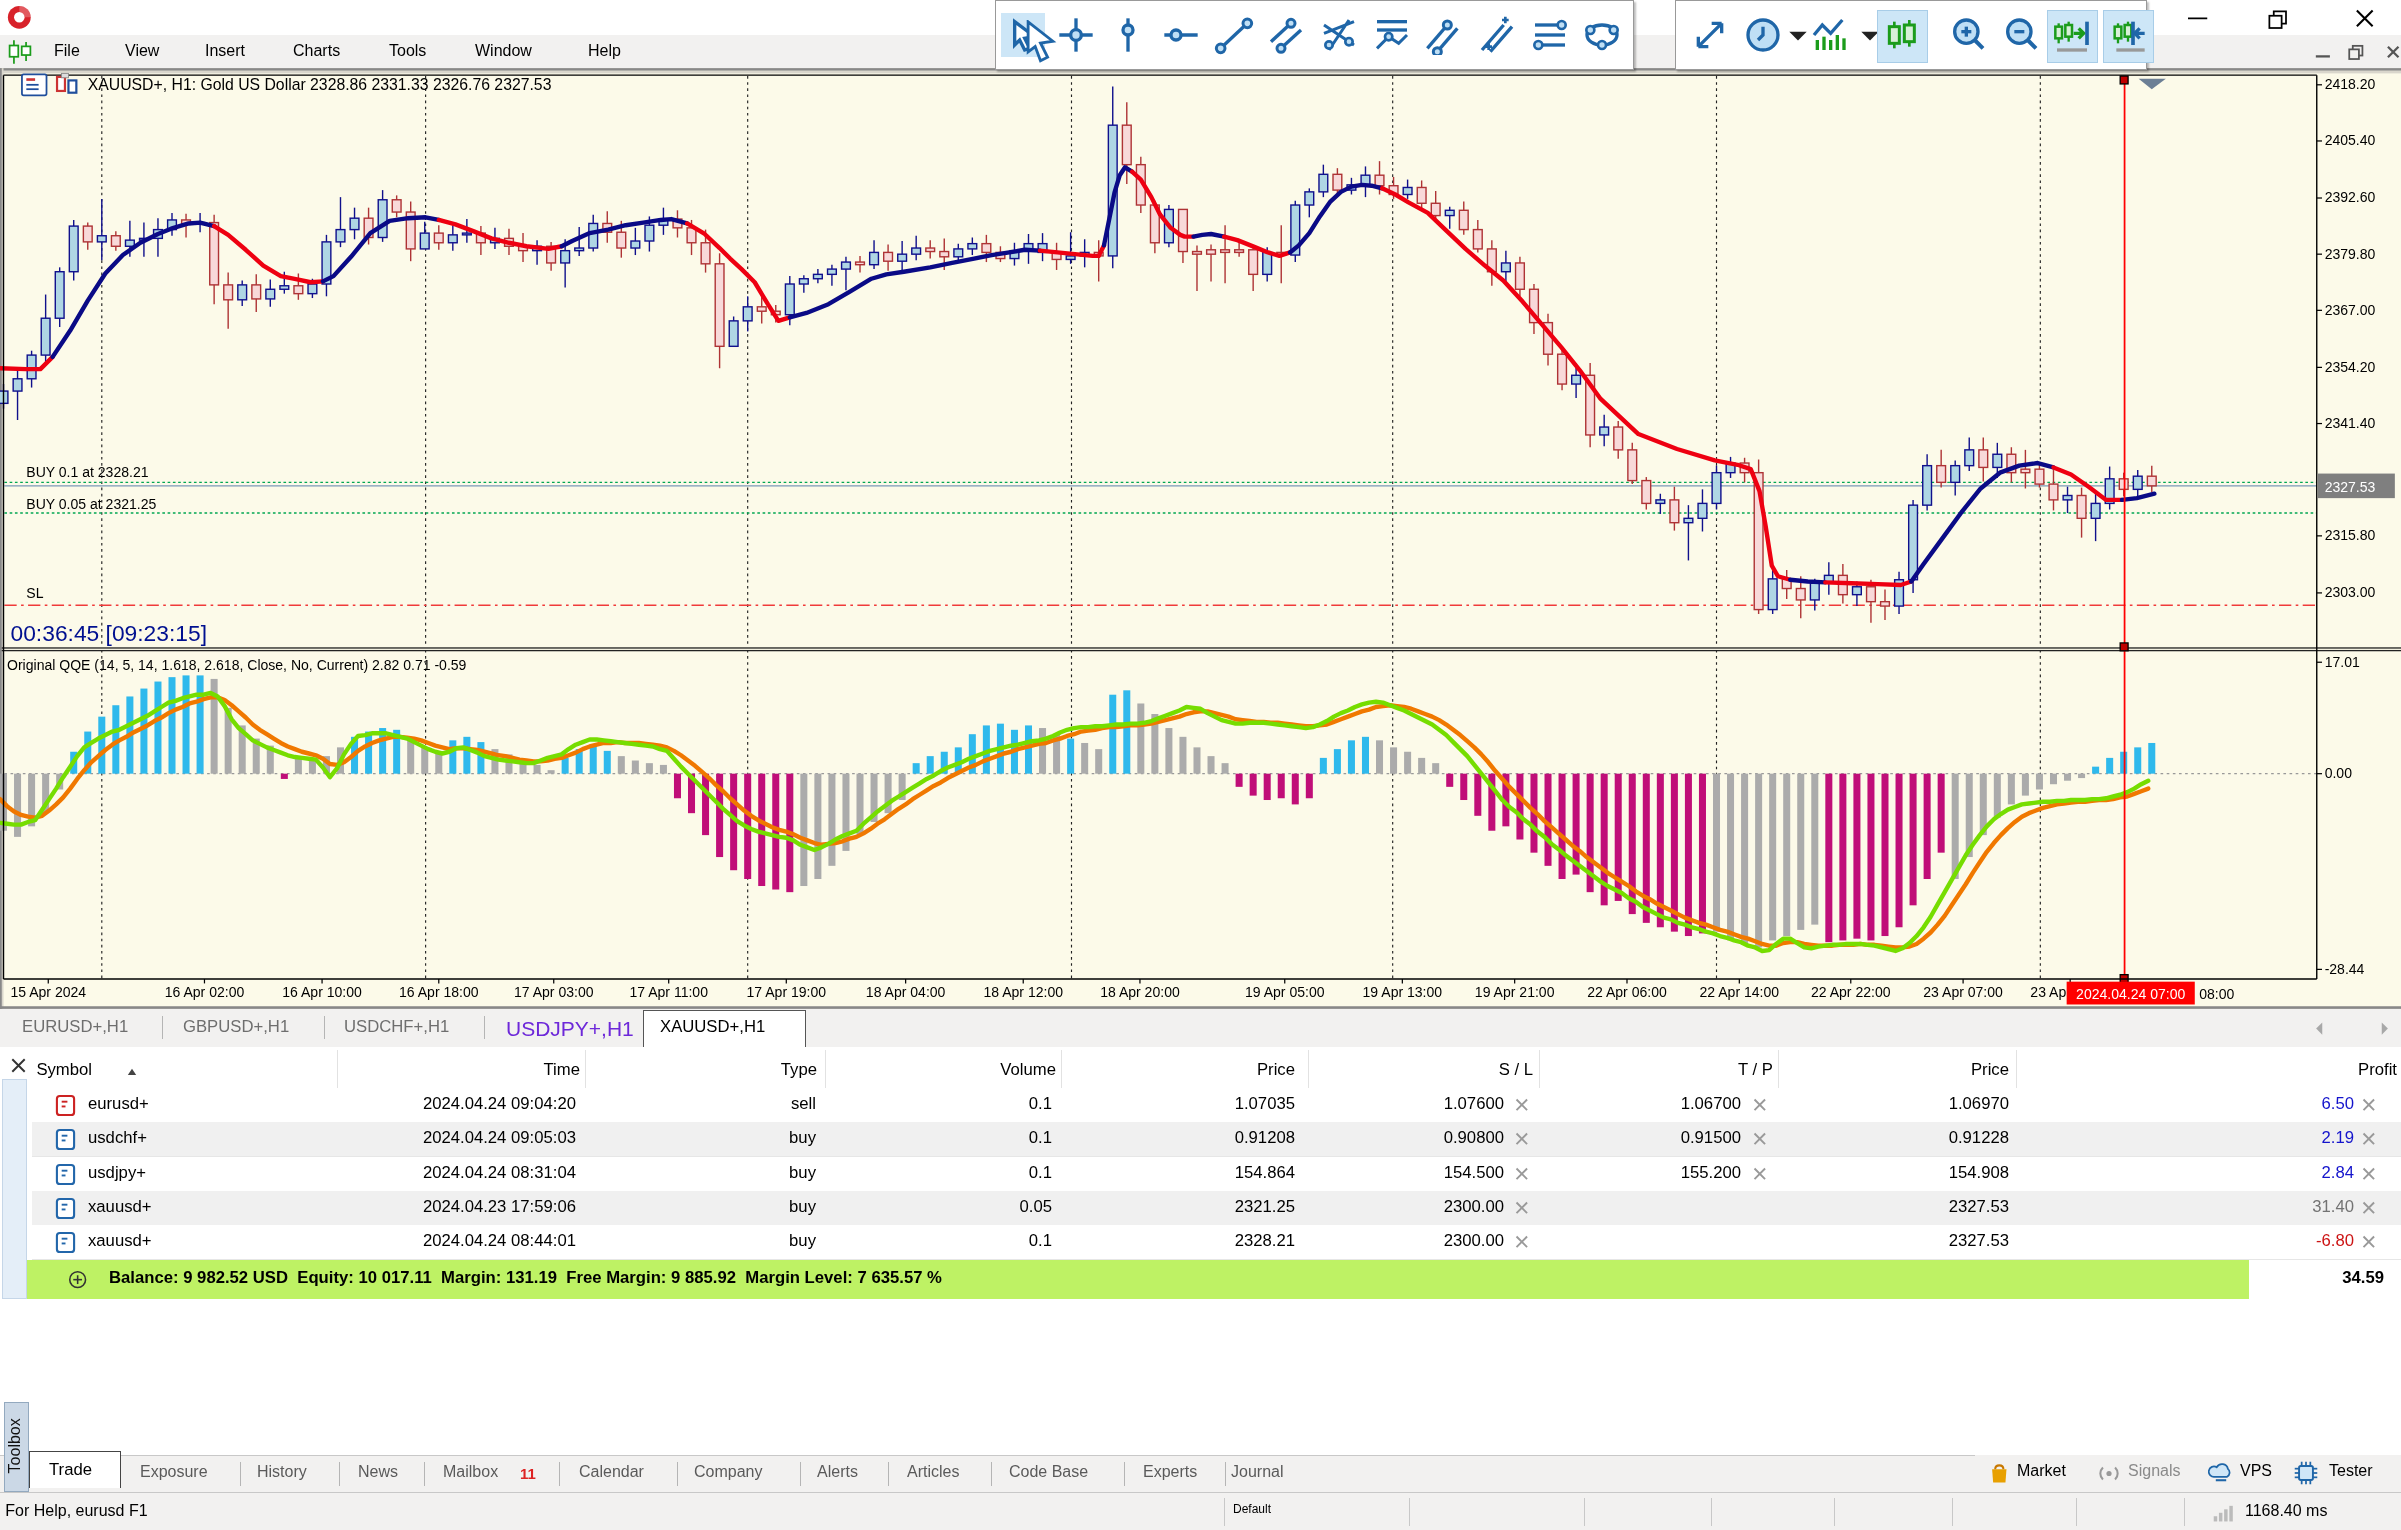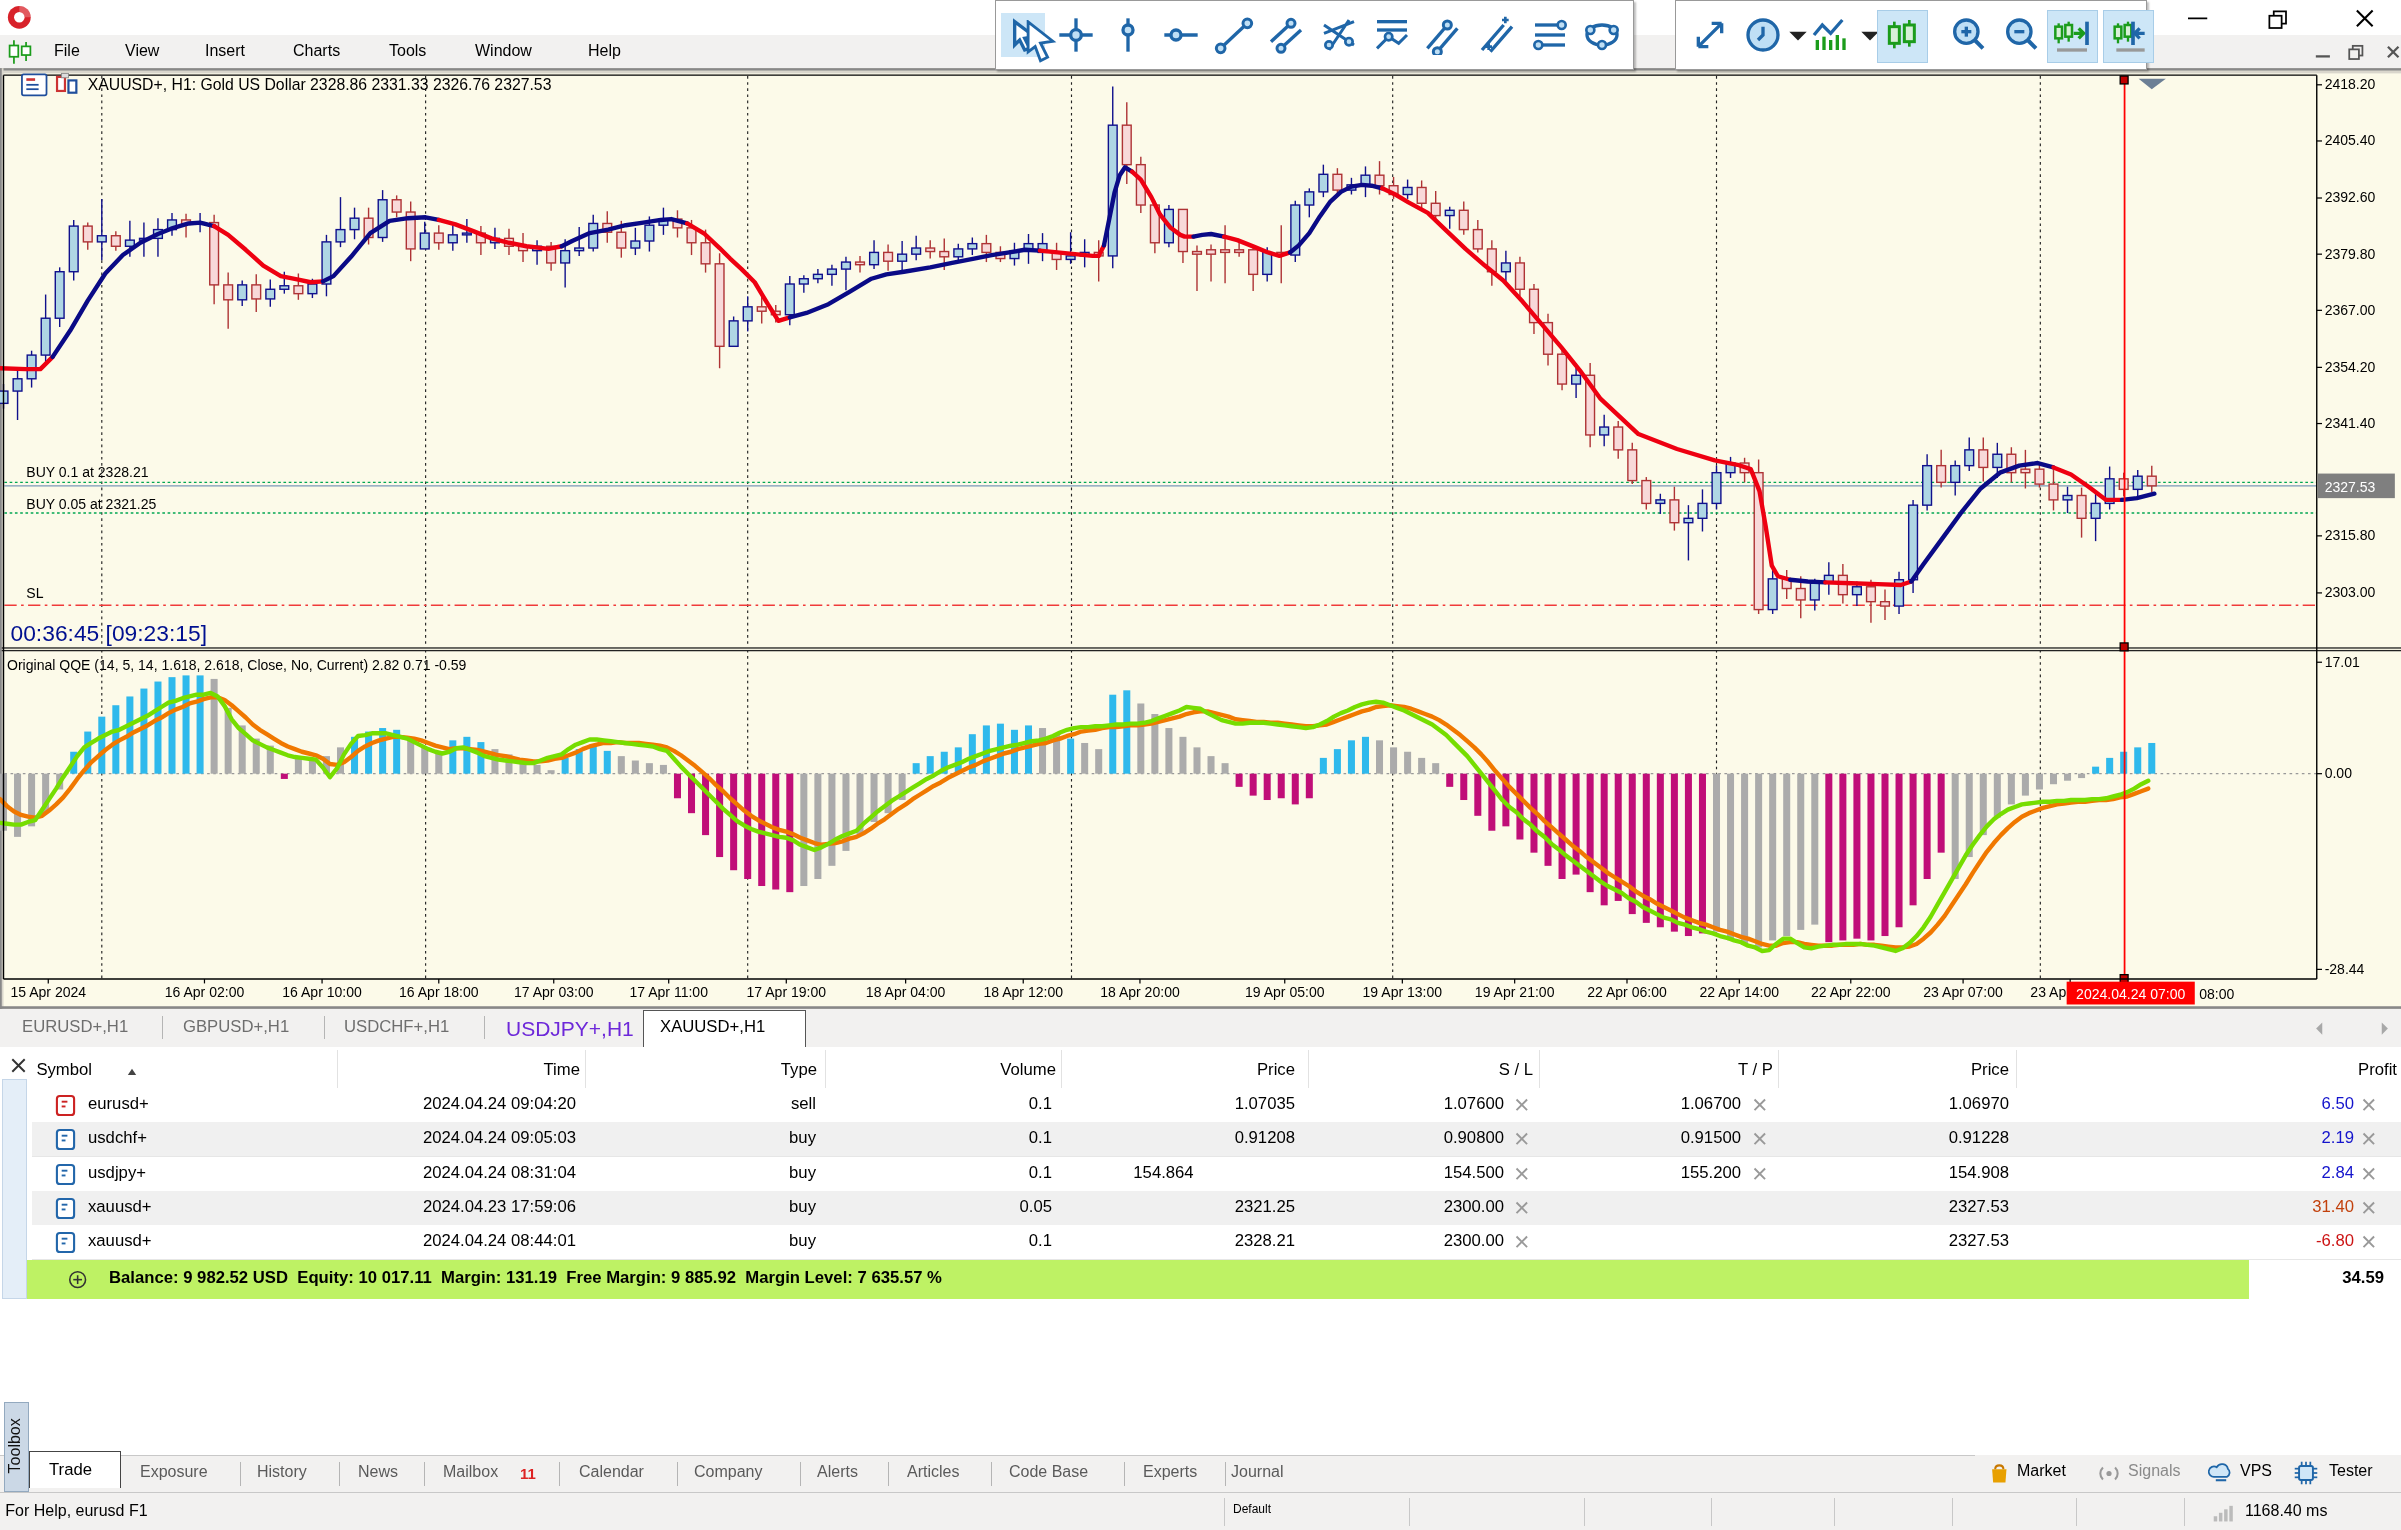--- a/index.html
+++ b/index.html
@@ -857,21 +857,21 @@
       <div class="abs" style="left:32px;top:110px;width:2370px;height:34px;background:#FFFFFF;border-bottom:0.9px solid #E6E6E6">
         <svg class="abs" style="left:23px;top:6.1px" width="21" height="23" viewBox="0 0 22 24">
           <rect x="2" y="2" width="18" height="20" rx="3" fill="#fff" stroke="#2266AA" stroke-width="2.2"></rect>
           <line x1="7" y1="8" x2="13" y2="8" stroke="#2266AA" stroke-width="2"></line>
           <line x1="7" y1="13" x2="11" y2="13" stroke="#2266AA" stroke-width="2"></line>
         </svg>
         <div class="abs" style="left:56px;top:6.1px;font-size:16.7px">usdjpy+</div>
         <div class="abs" style="left:281px;top:6.1px;width:263px;text-align:right;font-size:16.7px;color:#000">2024.04.24 08:31:04</div>
         <div class="abs" style="left:521px;top:6.1px;width:263px;text-align:right;font-size:16.7px;color:#000">buy</div>
         <div class="abs" style="left:757px;top:6.1px;width:263px;text-align:right;font-size:16.7px;color:#000">0.1</div>
-        <div class="abs" style="left:1000px;top:6.1px;width:263px;text-align:center;font-size:16.7px;color:#000">154.864</div>
+        <div class="abs" style="left:1000px;top:6.1px;width:263px;text-align:right;font-size:16.7px;color:#000">154.864</div>
         <div class="abs" style="left:1209px;top:6.1px;width:263px;text-align:right;font-size:16.7px;color:#000">154.500</div>
         <div class="abs" style="left:1446px;top:6.1px;width:263px;text-align:right;font-size:16.7px;color:#000">155.200</div>
         <div class="abs" style="left:1714px;top:6.1px;width:263px;text-align:right;font-size:16.7px;color:#000">154.908</div>
         <div class="abs" style="left:2059px;top:6.1px;width:263px;text-align:right;font-size:16.7px;color:#1414CC">2.84</div>
         <svg class="abs" style="left:1481px;top:8px" width="17.6" height="17.6" viewBox="0 0 20 20">
           <path d="M4,4 L16,16 M16,4 L4,16" stroke="#999" stroke-width="2.2"></path>
         </svg>
         <svg class="abs" style="left:1719px;top:8px" width="17.6" height="17.6" viewBox="0 0 20 20">
           <path d="M4,4 L16,16 M16,4 L4,16" stroke="#999" stroke-width="2.2"></path>
         </svg>
@@ -886,21 +886,21 @@
           <line x1="7" y1="13" x2="11" y2="13" stroke="#2266AA" stroke-width="2"></line>
         </svg>
         <div class="abs" style="left:56px;top:6.1px;font-size:16.7px">xauusd+</div>
         <div class="abs" style="left:281px;top:6.1px;width:263px;text-align:right;font-size:16.7px;color:#000">2024.04.23 17:59:06</div>
         <div class="abs" style="left:521px;top:6.1px;width:263px;text-align:right;font-size:16.7px;color:#000">buy</div>
         <div class="abs" style="left:757px;top:6.1px;width:263px;text-align:right;font-size:16.7px;color:#000">0.05</div>
         <div class="abs" style="left:1000px;top:6.1px;width:263px;text-align:right;font-size:16.7px;color:#000">2321.25</div>
         <div class="abs" style="left:1209px;top:6.1px;width:263px;text-align:right;font-size:16.7px;color:#000">2300.00</div>
         <div class="abs" style="left:1446px;top:6.1px;width:263px;text-align:right;font-size:16.7px;color:#000"></div>
         <div class="abs" style="left:1714px;top:6.1px;width:263px;text-align:right;font-size:16.7px;color:#000">2327.53</div>
-        <div class="abs" style="left:2059px;top:6.1px;width:263px;text-align:right;font-size:16.7px;color:#c2410c">31.40</div>
+        <div class="abs" style="left:2059px;top:6.1px;width:263px;text-align:right;font-size:16.7px;color:#737373">31.40</div>
         <svg class="abs" style="left:1481px;top:8px" width="17.6" height="17.6" viewBox="0 0 20 20">
           <path d="M4,4 L16,16 M16,4 L4,16" stroke="#999" stroke-width="2.2"></path>
         </svg>
         <svg class="abs" style="left:2328px;top:8px" width="17.6" height="17.6" viewBox="0 0 20 20">
           <path d="M4,4 L16,16 M16,4 L4,16" stroke="#999" stroke-width="2.2"></path>
         </svg>
       </div>
       <div class="abs" style="left:32px;top:178px;width:2370px;height:34px;background:#FFFFFF;border-bottom:0.9px solid #E6E6E6">
         <svg class="abs" style="left:23px;top:6.1px" width="21" height="23" viewBox="0 0 22 24">
           <rect x="2" y="2" width="18" height="20" rx="3" fill="#fff" stroke="#2266AA" stroke-width="2.2"></rect>

